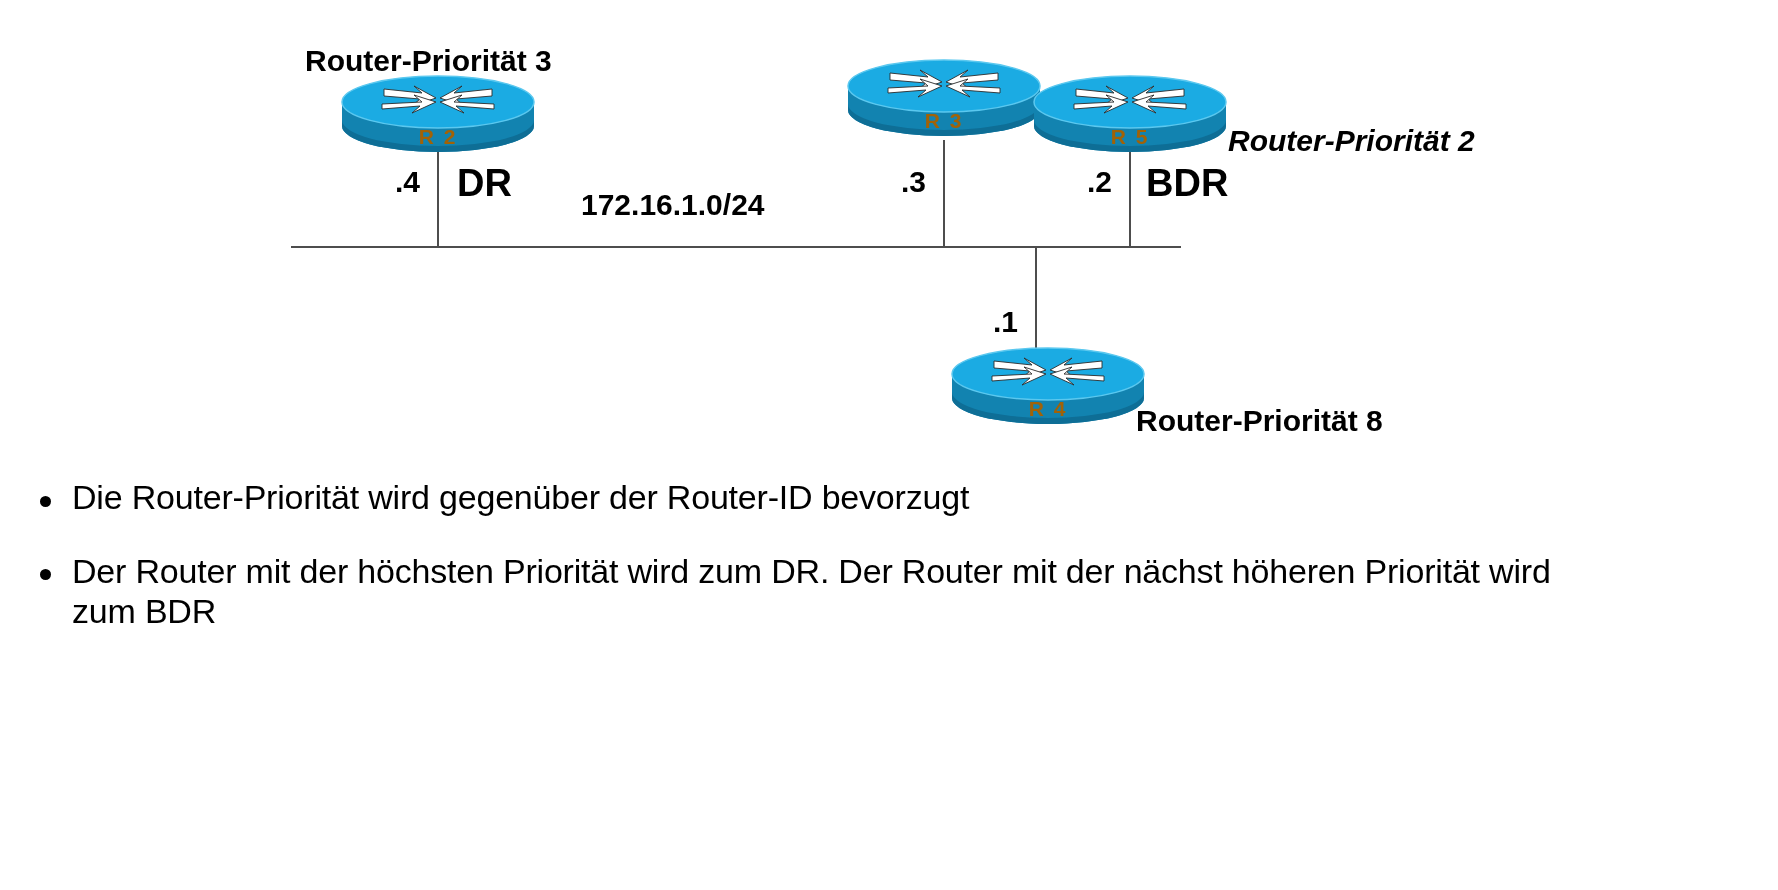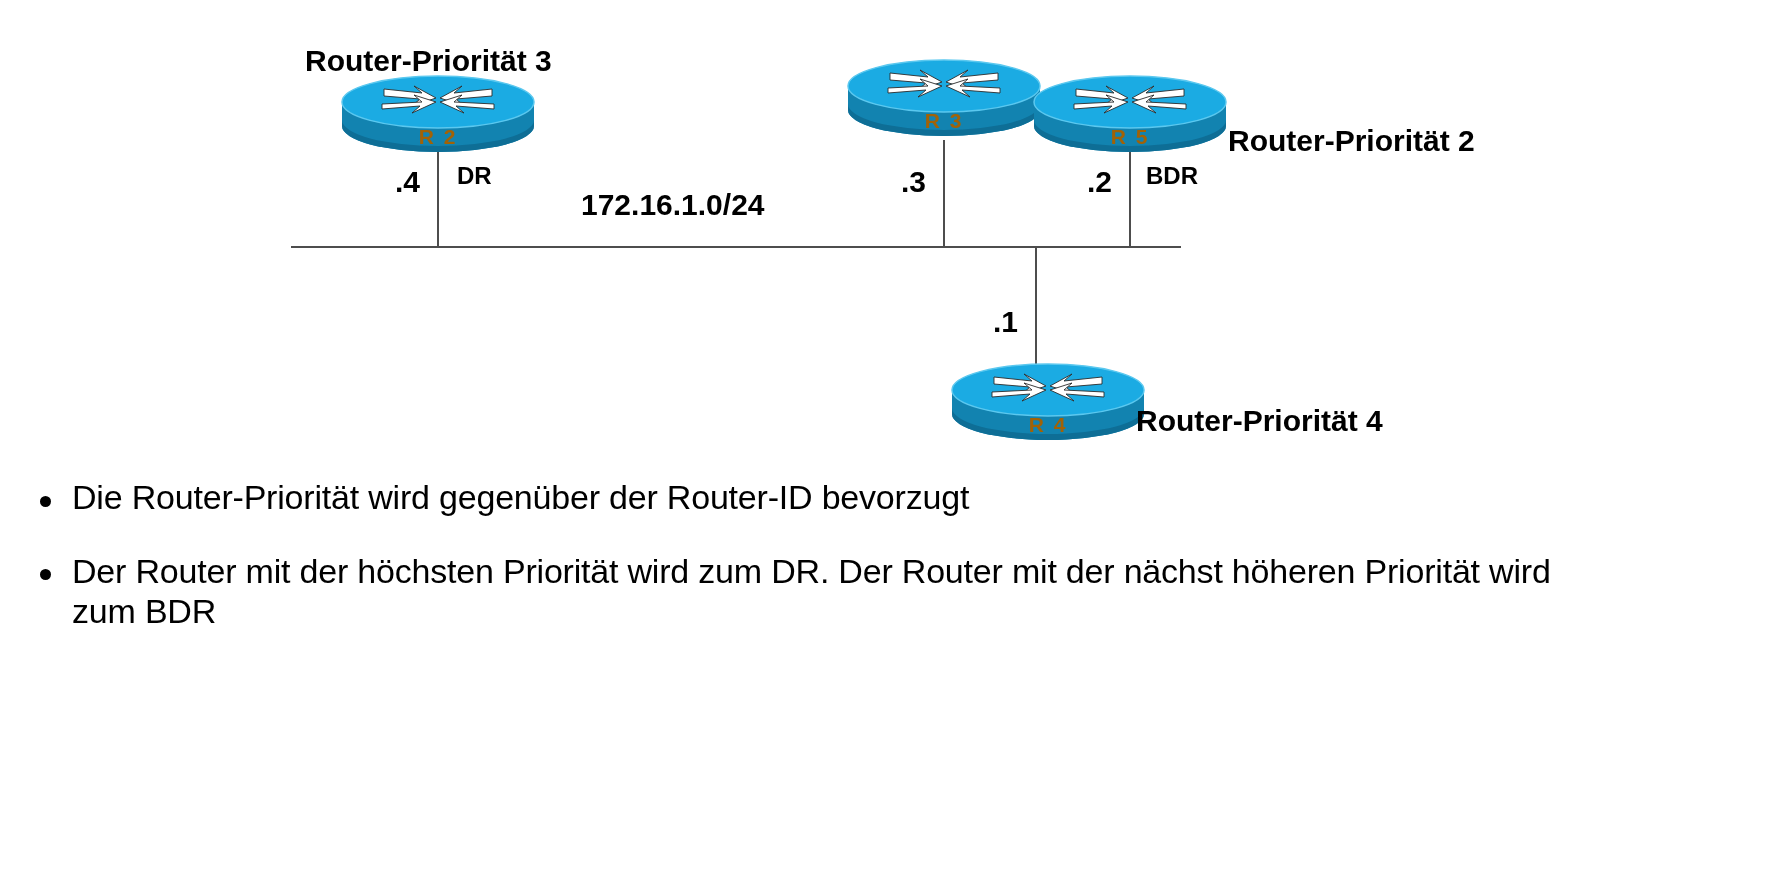--- a/index.html
+++ b/index.html
@@ -69,21 +69,21 @@
   .dtext {
     position: absolute;
     font-family: "Liberation Sans", sans-serif;
     font-weight: bold;
     color: #000000;
     white-space: nowrap;
     line-height: 1;
   }
   .prio    { font-size: 30px; margin-top: 28px; }
   .iface   { font-size: 30px; }
-  .role    { font-size: 24px; }
+  .role    { font-size: 38px; }
   .subnet  { font-size: 30px; }
 
   
   #bullets {
     position: absolute;
     left: 0;
     top: 478px;
     width: 1778px;
   }
   .bullet {
@@ -179,47 +179,47 @@
       <g>
         <path d="M44,27 L82,31 L74,24 L96,36 L72,44 L80,37 L44,34 Z" fill="#FFFFFF" stroke="#2a2a2a" stroke-width="0.9" stroke-linejoin="round"></path>
         <path d="M152,27 L114,31 L122,24 L100,36 L124,44 L116,37 L152,34 Z" fill="#FFFFFF" stroke="#2a2a2a" stroke-width="0.9" stroke-linejoin="round"></path>
         <path d="M42,47 L80,44 L72,51 L96,40 L74,33 L82,40 L42,42 Z" fill="#FFFFFF" stroke="#2a2a2a" stroke-width="0.9" stroke-linejoin="round"></path>
         <path d="M154,47 L116,44 L124,51 L100,40 L122,33 L114,40 L154,42 Z" fill="#FFFFFF" stroke="#2a2a2a" stroke-width="0.9" stroke-linejoin="round"></path>
       </g>
     </svg>
     <div class="rlabel">R 5</div>
   </div>
 
-  <div class="dtext prio" style="left:1228px; top:98px;">Router-Priorität 2</div>
+  <div class="dtext prio" style="left:1228px; top:98px;font-style:italic;">Router-Priorität 2</div>
 
   <div class="dtext iface" style="left:1087px; top:167px;">.2</div>
 
   <div class="dtext role" style="left:1146px; top:164px;">BDR</div>
 
   <div class="vline" style="left:1035px; top:246px; height:120px;"></div>
 
   <div class="dtext iface" style="left:993px; top:307px;">.1</div>
 
-  <div class="router" style="left:950px; top:350px;">
+  <div class="router" style="left:950px; top:334px;">
     <svg class="body-svg" viewBox="0 0 196 88">
       <path d="M2,40 L2,64 A96,26 0 0 0 194,64 L194,40 Z" fill="#1283B0"></path>
       <path d="M2,58 L2,64 A96,26 0 0 0 194,64 L194,58 A96,26 0 0 1 2,58 Z" fill="#0E6E96"></path>
       <ellipse cx="98" cy="40" rx="96" ry="26" fill="#1BABE3"></ellipse>
       <ellipse cx="98" cy="40" rx="96" ry="26" fill="none" stroke="#5BC8EF" stroke-width="1.5"></ellipse>
       <g>
         <path d="M44,27 L82,31 L74,24 L96,36 L72,44 L80,37 L44,34 Z" fill="#FFFFFF" stroke="#2a2a2a" stroke-width="0.9" stroke-linejoin="round"></path>
         <path d="M152,27 L114,31 L122,24 L100,36 L124,44 L116,37 L152,34 Z" fill="#FFFFFF" stroke="#2a2a2a" stroke-width="0.9" stroke-linejoin="round"></path>
         <path d="M42,47 L80,44 L72,51 L96,40 L74,33 L82,40 L42,42 Z" fill="#FFFFFF" stroke="#2a2a2a" stroke-width="0.9" stroke-linejoin="round"></path>
         <path d="M154,47 L116,44 L124,51 L100,40 L122,33 L114,40 L154,42 Z" fill="#FFFFFF" stroke="#2a2a2a" stroke-width="0.9" stroke-linejoin="round"></path>
       </g>
     </svg>
     <div class="rlabel">R 4</div>
   </div>
 
-  <div class="dtext prio" style="left:1136px; top:378px;">Router-Priorität 4</div>
+  <div class="dtext prio" style="left:1136px; top:378px;">Router-Priorität 8</div>
 
 </div>
 
 <div id="bullets">
 
   <div class="bullet">
     <span class="dot"></span>
     <span class="btext">Die Router-Priorität wird gegenüber der Router-ID bevorzugt</span>
   </div>
 

